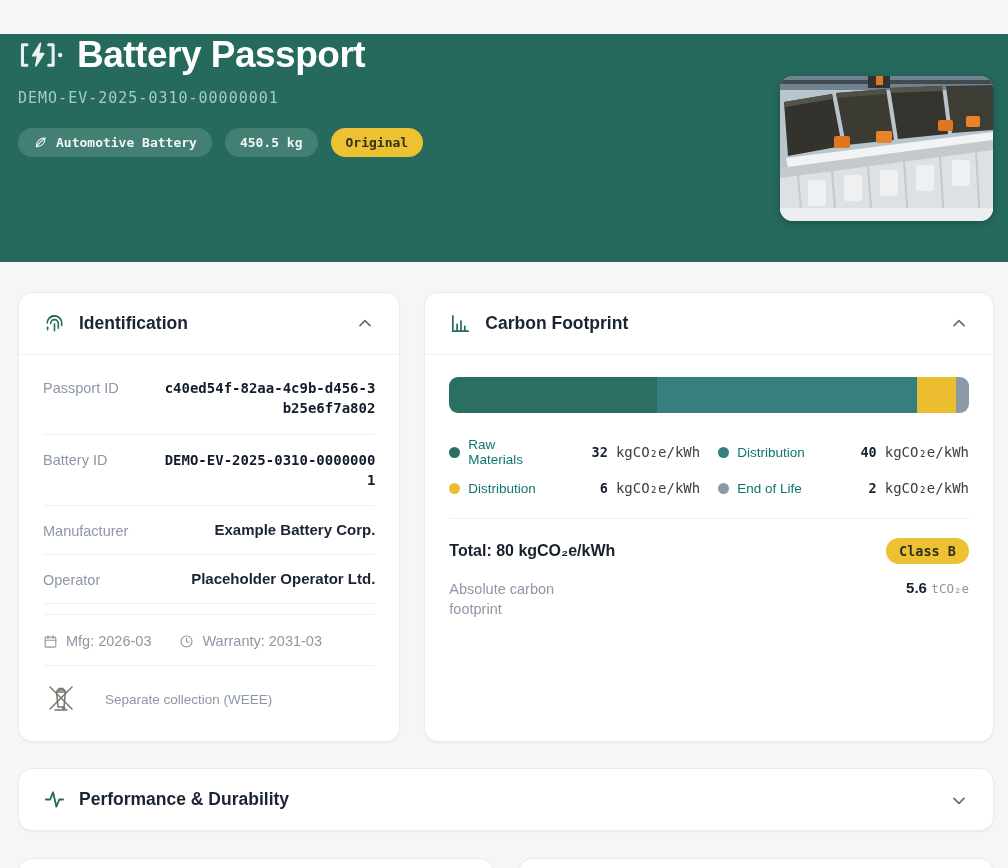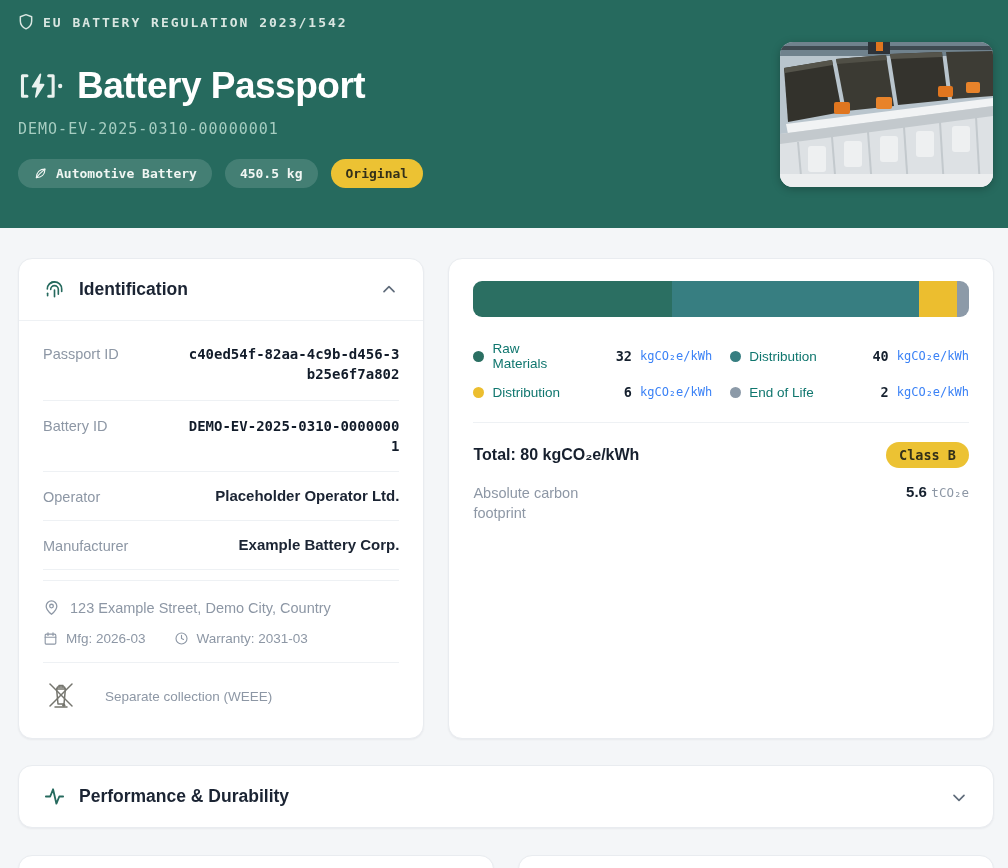--- a/index.html
+++ b/index.html
@@ -56,49 +56,41 @@
   .carbon-body { padding:22px 24px; }
   .stackbar { display:flex; height:36px; border-radius:9px; overflow:hidden; }
   .stackbar .seg { height:100%; }
   .legend { display:grid; grid-template-columns:1fr 1fr; column-gap:18px; row-gap:13px;
     margin-top:24px; }
   .lg-item { display:flex; align-items:center; gap:8px; }
   .lg-dot { width:11px; height:11px; border-radius:50%; flex:none; }
   .lg-name { color:#0f766e; font-size:13.5px; flex:1; }
   .lg-val { font-family:"DejaVu Sans Mono", monospace; font-size:13.5px; font-weight:bold;
     color:#15202e; min-width:20px; text-align:right;margin-left:44px; }
-  .lg-unit { font-family:"DejaVu Sans Mono", monospace; font-size:12px; color:#3b82f6; }
+  .lg-unit { font-family:"DejaVu Sans Mono", monospace; font-size:14px; color:#404040; }
   .total-row { display:flex; align-items:center; justify-content:space-between;
     border-top:1px solid #eef1f4; margin-top:22px; padding-top:19px; }
   .total-txt { font-size:16px; font-weight:bold; color:#17202e; }
   .class-badge { background:#ecc233; color:#33301a; font-family:"DejaVu Sans Mono", monospace;
     font-size:13.5px; font-weight:bold; padding:5px 13px; border-radius:13px; }
   .abs-row { display:flex; justify-content:space-between; margin-top:15px; }
   .abs-label { color:#8d97a5; font-size:14.5px; max-width:150px; line-height:1.4; }
   .abs-val b { font-size:15px; color:#15202e; }
   .abs-val span { font-family:"DejaVu Sans Mono", monospace; font-size:12.5px; color:#8d97a5; }
 
   
   .section-card { margin-top:26px; }
   .bottom-grid { margin-top:27px; }
   .icon-teal { color:#266a5e; }
   svg { display:block; }
 </style>
 </head>
 <body>
 
 <header class="hero">
-  <div class="reg-row">
-    <span>
-      <svg width="16" height="18" viewBox="0 0 24 26" fill="none" stroke="#d9e6e1" stroke-width="2.2" stroke-linejoin="round">
-        <path d="M12 2 L3.5 5.2 v6.3 c0 6 3.7 9.7 8.5 11.8 4.8-2.1 8.5-5.8 8.5-11.8 V5.2 Z"></path>
-      </svg>
-    </span>
-    <span>EU BATTERY REGULATION 2023/1542</span>
-  </div>
 
   <div class="title-row">
     <span>
       <svg width="46" height="32" viewBox="0 0 36 25" fill="none" stroke="#eaf2ef" stroke-width="2.4" stroke-linecap="round" stroke-linejoin="round">
         <path d="M7 4.5 H3.5 V20.5 H7"></path>
         <path d="M24 4.5 H27.5 V20.5 H24"></path>
         <path d="M17.5 3.5 L11.5 13 h4 l-1.5 8 6-9.5 h-4 Z" fill="#eaf2ef" stroke-width="1.4"></path>
         <circle cx="33" cy="12.5" r="1.7" fill="#eaf2ef" stroke="none"></circle>
       </svg>
     </span>
@@ -194,38 +186,29 @@
       <div class="id-body">
         <div class="kv-row">
           <span class="kv-label">Passport ID</span>
           <span class="kv-val-mono">c40ed54f-82aa-4c9b-d456-3b25e6f7a802</span>
         </div>
         <div class="kv-row">
           <span class="kv-label">Battery ID</span>
           <span class="kv-val-mono">DEMO-EV-2025-0310-00000001</span>
         </div>
         <div class="kv-row">
+          <span class="kv-label">Manufacturer</span>
+          <span class="kv-val-sans">Example Battery Corp.</span>
+        </div>
+        <div class="kv-row">
           <span class="kv-label">Operator</span>
           <span class="kv-val-sans">Placeholder Operator Ltd.</span>
         </div>
-        <div class="kv-row">
-          <span class="kv-label">Manufacturer</span>
-          <span class="kv-val-sans">Example Battery Corp.</span>
-        </div>
 
         <div class="meta-block">
-          <div class="meta-line">
-            <span>
-              <svg width="17" height="17" viewBox="0 0 24 24" fill="none" stroke="#8d97a5" stroke-width="1.8" stroke-linecap="round" stroke-linejoin="round">
-                <path d="M12 21.5 s-7.5-6-7.5-11.3 a7.5 7.5 0 0 1 15 0 C19.5 15.5 12 21.5 12 21.5 Z"></path>
-                <circle cx="12" cy="10" r="2.6"></circle>
-              </svg>
-            </span>
-            <span>123 Example Street, Demo City, Country</span>
-          </div>
           <div class="meta-line">
             <span class="meta-pair">
               <span>
                 <svg width="15" height="15" viewBox="0 0 24 24" fill="none" stroke="#8d97a5" stroke-width="1.8" stroke-linecap="round">
                   <rect x="3.5" y="5" width="17" height="16" rx="2"></rect>
                   <line x1="3.5" y1="10" x2="20.5" y2="10"></line>
                   <line x1="8" y1="2.8" x2="8" y2="7"></line>
                     <line x1="16" y1="2.8" x2="16" y2="7"></line>
                 </svg>
               </span>
@@ -254,20 +237,36 @@
               <line x1="7" y1="6" x2="29" y2="28"></line>
               <line x1="29" y1="6" x2="7" y2="28"></line>
             </svg>
           </span>
           <span>Separate collection (WEEE)</span>
         </div>
       </div>
     </section>
 
     <section class="card">
+      <div class="card-head">
+        <span class="icon-teal">
+          <svg width="23" height="23" viewBox="0 0 24 24" fill="none" stroke="#266a5e" stroke-width="1.8" stroke-linecap="round">
+            <path d="M4 4 v16 h16"></path>
+            <line x1="8.5" y1="20" x2="8.5" y2="13"></line>
+            <line x1="12.5" y1="20" x2="12.5" y2="9.5"></line>
+            <line x1="16.5" y1="20" x2="16.5" y2="15"></line>
+          </svg>
+        </span>
+        <h2>Carbon Footprint</h2>
+        <button class="chev">
+          <svg width="20" height="20" viewBox="0 0 24 24" fill="none" stroke="currentColor" stroke-width="2" stroke-linecap="round" stroke-linejoin="round">
+              <polyline points="6 14 12 8 18 14"></polyline>
+            </svg>
+        </button>
+      </div>
       <div class="carbon-body">
         <div class="stackbar">
             <div class="seg" style="width: 40%; background: rgb(43, 111, 98);"></div>
             <div class="seg" style="width: 50%; background: rgb(55, 126, 129);"></div>
             <div class="seg" style="width: 7.5%; background: rgb(236, 190, 47);"></div>
             <div class="seg" style="width: 2.5%; background: rgb(140, 154, 168);"></div>
           </div>
 
         <div class="legend">
           <div class="lg-item">

